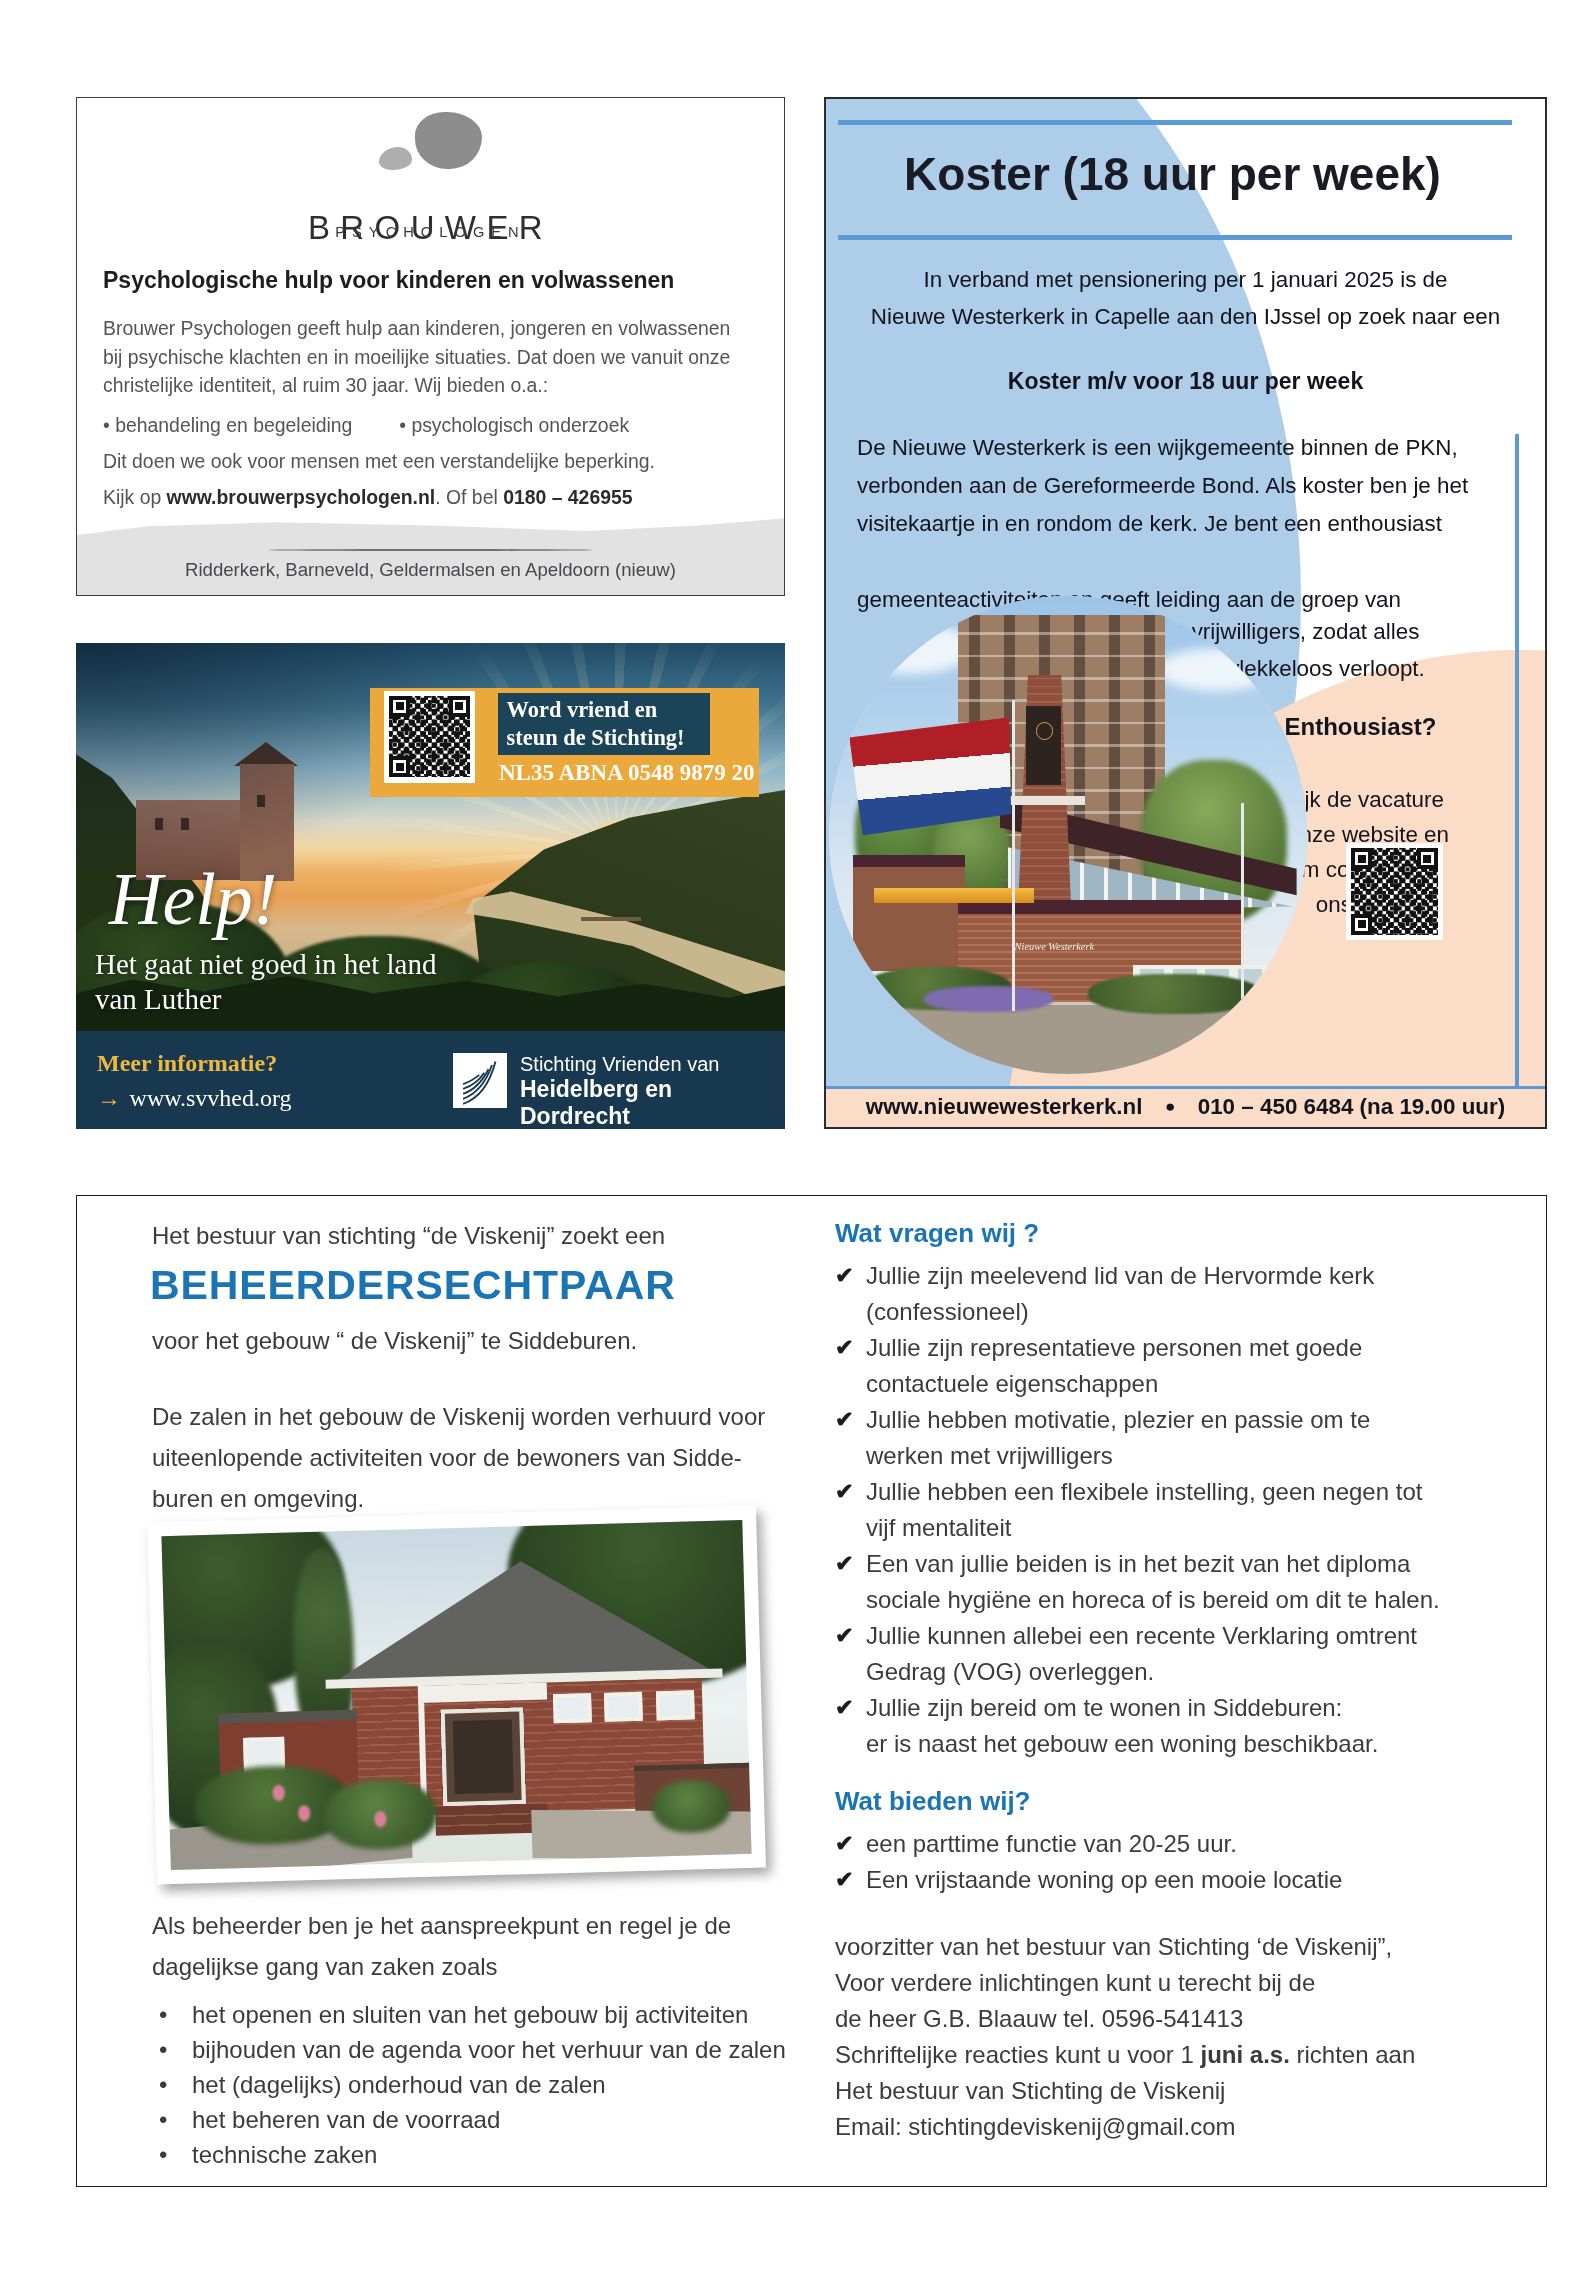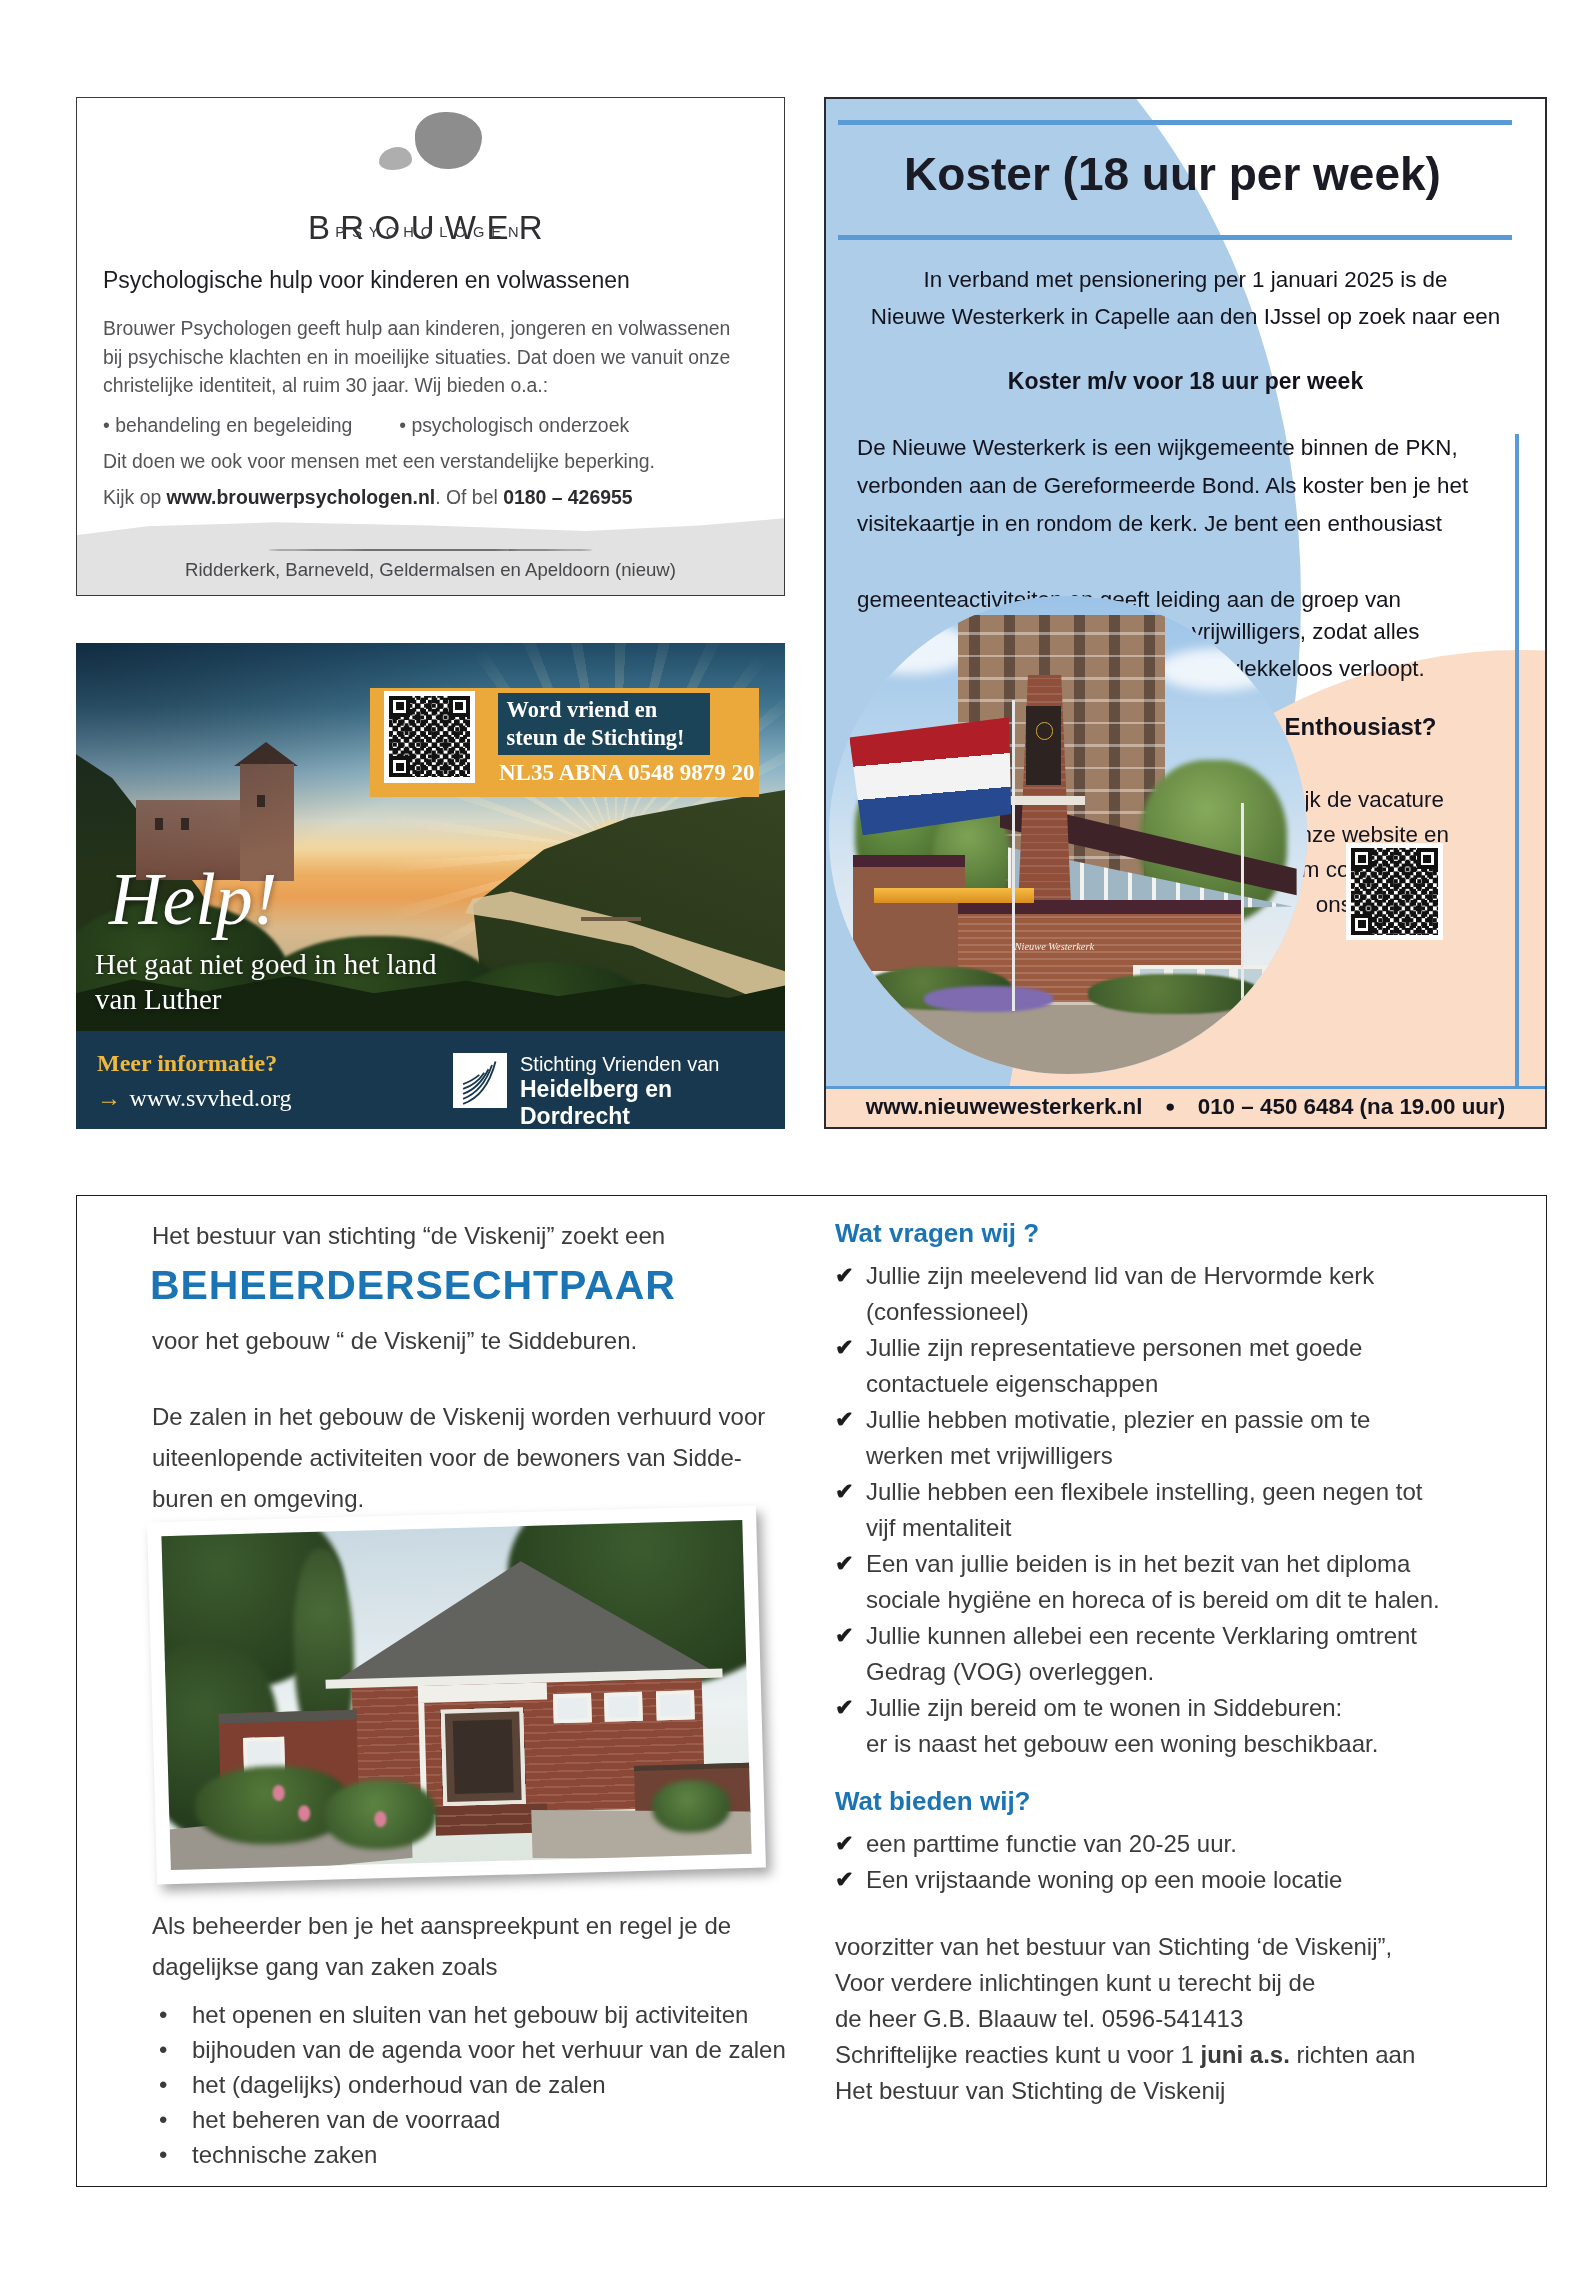--- a/index.html
+++ b/index.html
@@ -10,21 +10,21 @@
 
   
   .brouwer{left:76px;top:97px;width:709px;height:499px;border:1.7px solid #3a3a3a;background:#fff;overflow:hidden;}
   .b-stones{left:302px;top:14px;width:104px;height:59px;}
   .b-stone-small{position:absolute;left:0;top:35px;width:33px;height:23px;background:#aeaeae;
                  border-radius:58% 42% 60% 40% / 65% 55% 45% 35%;}
   .b-stone-big{position:absolute;left:36px;top:0;width:67px;height:57px;background:#8d8d8d;
                border-radius:46% 54% 50% 50% / 42% 46% 58% 54%;}
   .b-brand{left:0;right:0;top:81px;text-align:center;font-size:33px;letter-spacing:10.4px;color:#2f2f33;margin-top:30px;}
   .b-brand-sub{left:0;right:0;top:126px;text-align:center;font-size:14.7px;letter-spacing:7px;color:#3a3a3e;}
-  .b-heading{left:26px;top:169px;font-size:23px;font-weight:normal;color:#1e1e22;}
+  .b-heading{left:26px;top:169px;font-size:23px;font-weight:bold;color:#1e1e22;}
   .b-body{left:26px;top:216px;font-size:19.4px;line-height:28.5px;color:#545458;}
   .b-bullets{left:26px;top:316px;font-size:19.4px;color:#545458;}
   .b-bullets .gap{display:inline-block;width:36px;}
   .b-note{left:26px;top:352px;font-size:19.4px;color:#545458;}
   .b-cta{left:26px;top:388px;font-size:19.4px;color:#545458;}
   .b-cta b{color:#2c2c30;}
   .b-band{left:0;right:0;bottom:0;height:79px;background:#e2e2e2;
           clip-path:polygon(0 24%,10% 13%,28% 8%,50% 12%,72% 19%,88% 12%,100% 3%,100% 100%,0 100%);}
   .b-band-line{left:27%;top:33px;width:46%;height:0;border-top:2.6px solid #6f6f6f;border-radius:50%;}
   .b-band-text{left:0;right:0;top:43px;text-align:center;font-size:18.6px;color:#48484c;}
@@ -469,18 +469,19 @@
       </div>
 
       <div class="v-contact">
         <div>voorzitter van het bestuur van Stichting ‘de Viskenij”,</div>
         <div>Voor verdere inlichtingen kunt u terecht bij de</div>
         <div><span>de heer G.B. Blaauw tel. 0596-541413</span></div>
         <div>
           <span>Schriftelijke reacties kunt u voor 1 </span><b>juni a.s.</b><span> richten aan</span>
         </div>
         <div>Het bestuur van Stichting de Viskenij</div>
+        <div><span>Email: stichtingdeviskenij@gmail.com</span></div>
       </div>
     </div>
   </section>
 
 </div>
 
 
 </body></html>

